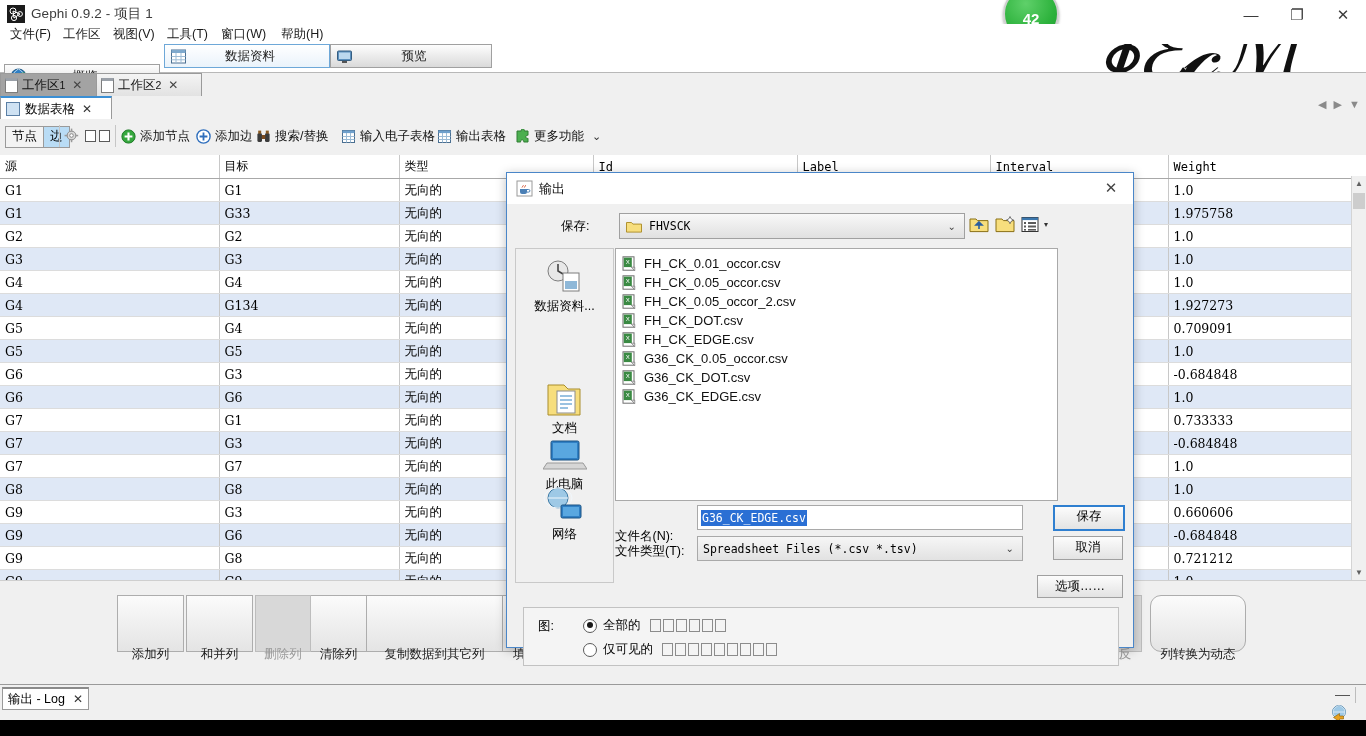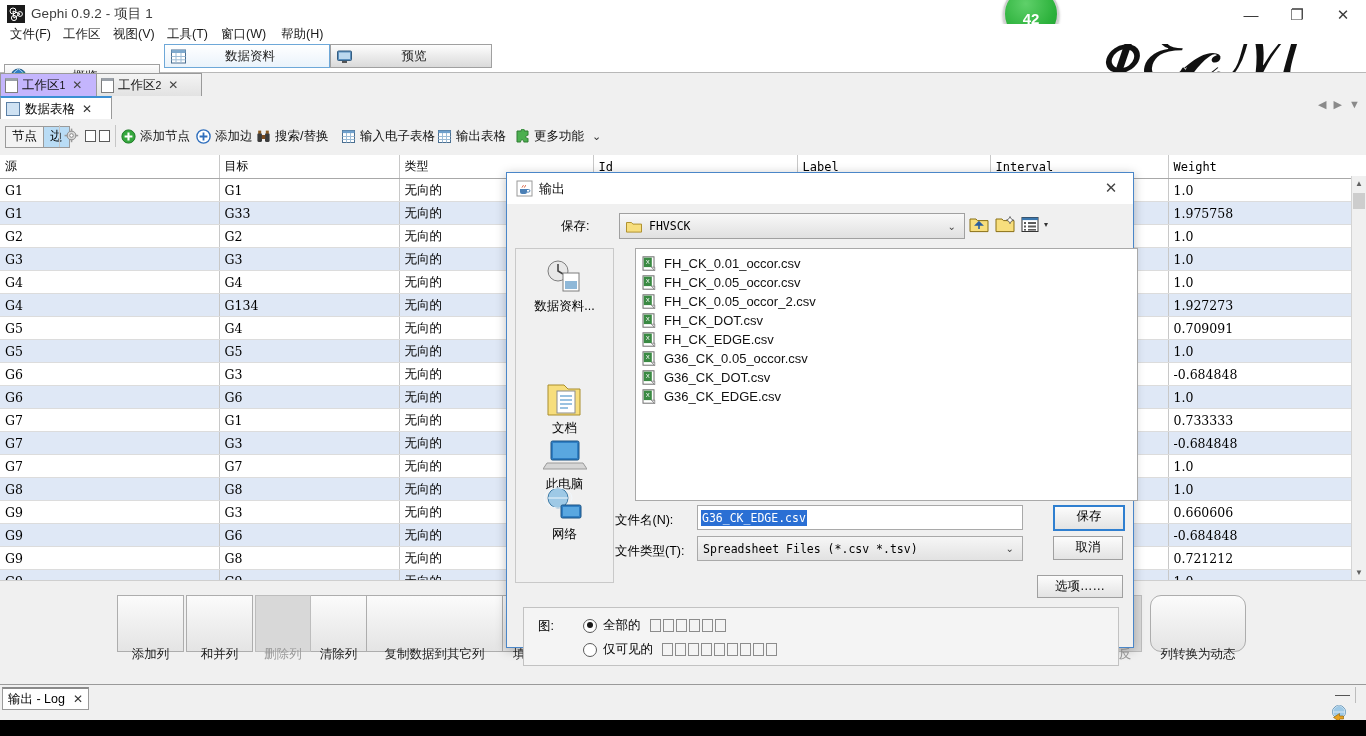--- a/index.html
+++ b/index.html
@@ -41,21 +41,21 @@
   .modebtn.active{border:1px solid #6ea8d8;background:linear-gradient(#ffffff,#eaf3fb);}
   .modebtn .ic{width:17px;height:17px;margin-left:5px;flex:0 0 auto;}
   .modebtn .lb{flex:1;text-align:center;font-size:12.5px;color:#1a1a1a;padding-right:16px;}
   #mb0{left:4px;width:154px;margin-top:20px;} #mb1{left:164px;width:164px;} #mb2{left:330px;width:160px;}
 
   
   .wsstrip{position:absolute;left:0;top:73px;width:1366px;height:23px;background:#f0f0f0;
            border-bottom:1px solid #8a8a99;}
   .wstab{position:absolute;top:0;height:22px;border:1px solid #9a9a9a;border-bottom:none;
          background:linear-gradient(#f4f4f4,#e2e2e2);display:flex;align-items:center;padding:0 4px;}
-  .wstab.sel{background:#c4b5fd;}
+  .wstab.sel{background:#a3a3a3;}
   .wstab .pg{width:11px;height:11px;border:1px solid #7d7d7d;background:#fff;margin-right:4px;
              border-top:3px solid #9aa0a8;}
   .wstab .t{font-size:12.5px;color:#111;}
   .wstab .t i{font-style:normal;font-size:10.5px;}
   .wstab .x{margin-left:7px;font-size:12px;color:#444;}
   #ws0{left:0px;width:96px;} #ws1{left:96px;width:96px;}
 
   
   .edtabstrip{position:absolute;left:0;top:96px;width:1366px;height:23px;background:#f0f0f0;}
   .edtab{position:absolute;left:0;top:0;height:22px;width:100px;background:#fff;
@@ -159,27 +159,27 @@
   .dlgtools .ti{width:20px;height:19px;}
   .dlgtools .cv{font-size:8px;color:#333;margin-left:-3px;}
 
   .sidebar{position:absolute;left:8px;top:44px;width:97px;height:333px;border:1px solid #c9c9c9;
            background:#f0f0f0;}
   .sideitem{position:absolute;left:0;width:97px;display:flex;flex-direction:column;
             align-items:center;}
   .sideitem .ic{width:44px;height:40px;}
   .sideitem .lb{font-size:12.5px;margin-top:1px;white-space:nowrap;}
 
-  .filelist{position:absolute;left:108px;top:44px;width:503px;height:253px;background:#fff;
-            border:1px solid #a9a9a9;padding-top:5px;box-sizing:border-box;margin-left:20px;}
+  .filelist{position:absolute;left:108px;top:44px;width:443px;height:253px;background:#fff;
+            border:1px solid #a9a9a9;padding-top:5px;box-sizing:border-box;}
   .filerow{height:19px;display:flex;align-items:center;padding-left:6px;}
   .filerow .xi{width:15px;height:15px;flex:0 0 auto;}
   .filerow .nm{margin-left:7px;font-size:13px;color:#111;}
 
-  .fnlab{position:absolute;left:108px;top:308px;font-size:12.5px;}
+  .fnlab{position:absolute;left:108px;top:324px;font-size:12.5px;}
   .fninput{position:absolute;left:190px;top:301px;width:324px;height:23px;background:#fff;
            border:1px solid #a9a9a9;display:flex;align-items:center;}
   .fninput .val{margin-left:3px;background:#2a6fd4;color:#fff;
                 font-family:"DejaVu Sans Mono","Liberation Mono",monospace;font-size:11.5px;
                 padding:1px 1px;}
   .ftlab{position:absolute;left:108px;top:339px;font-size:12.5px;}
   .ftsel{position:absolute;left:190px;top:332px;width:324px;height:23px;
          background:linear-gradient(#f6f6f6,#e2e2e2);border:1px solid #a9a9a9;
          display:flex;align-items:center;}
   .ftsel .val{margin-left:5px;font-family:"DejaVu Sans Mono","Liberation Mono",monospace;

